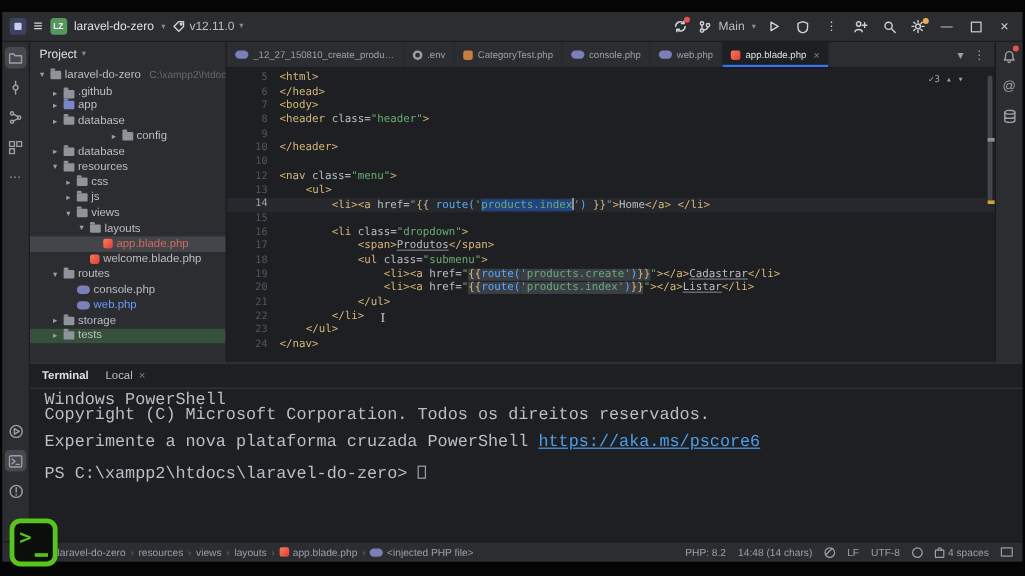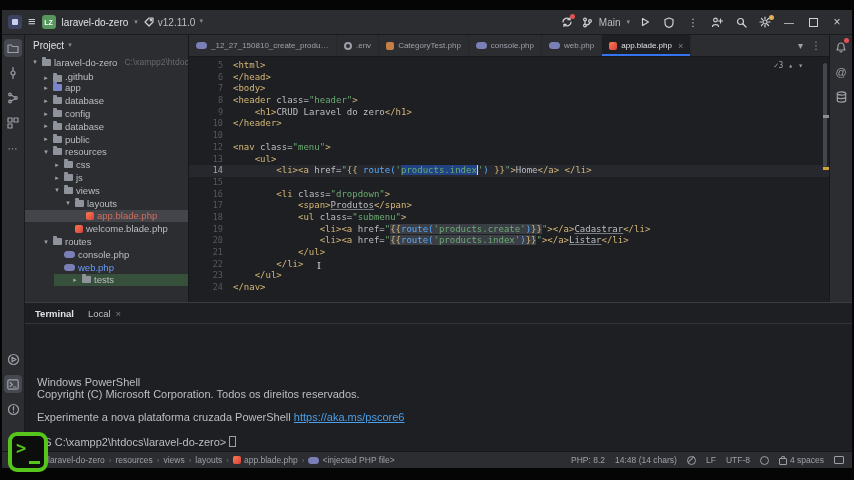--- a/index.html
+++ b/index.html
@@ -39,21 +39,21 @@
   #toprow{height:267px;display:flex;min-height:0;flex:0 0 auto;}
 
   
   #projectpanel{width:163px;background:#2b2d30;border-right:1px solid #17181b;display:flex;flex-direction:column;flex:0 0 auto;}
   #projheader{height:20px;display:flex;align-items:center;padding:0 8px;gap:4px;color:#dfe1e5;flex:0 0 auto;}
   #tree{flex:1;overflow:hidden;font-size:9.5px;padding-top:1px;}
   .trow{height:12.8px;display:flex;align-items:center;gap:3px;white-space:nowrap;color:#bcbec4;}
   .trow .arrow{width:8px;font-size:7px;color:#9da0a8;text-align:center;flex:0 0 auto;}
   .trow.sel{background:#43454a;}
   .trow.sel .lbl{color:#cf6e5f;}
-  .trow.green{background:rgba(73,140,80,.38);margin-left:29px;}
+  .trow.green{background:rgba(73,140,80,.38);}
   .trow.openfile .lbl{color:#6a9bfa;}
   .suffix{color:#66696f;font-size:8.5px;margin-left:4px;}
   .ic{display:inline-block;flex:0 0 auto;}
   .ic-folder{width:9px;height:7px;background:#8f939b;border-radius:1px;position:relative;}
   .ic-folder::before{content:"";position:absolute;top:-2px;left:0;width:4px;height:2px;background:#8f939b;border-radius:1px 1px 0 0;}
   .ic-folder.blue{background:#7a86c9;}
   .ic-folder.blue::before{background:#7a86c9;}
   .ic-blade{width:8px;height:8px;border-radius:2px;background:linear-gradient(135deg,#ff7a4d,#d44040);}
   .ic-php{width:11px;height:7px;border-radius:3.5px;background:#7a7fb8;}
   .ic-env{width:8px;height:8px;border-radius:50%;border:2px solid #9da0a8;box-sizing:border-box;}
@@ -95,22 +95,22 @@
   #rightbar{width:22px;background:#2b2d30;border-left:1px solid #17181b;display:flex;flex-direction:column;
     align-items:center;padding-top:3px;flex:0 0 auto;}
 
   
   #terminal{flex:1;display:flex;flex-direction:column;background:#1e1f22;border-top:1px solid #3a3d42;min-height:0;}
   #termheader{height:20px;display:flex;align-items:center;padding:0 10px;gap:14px;flex:0 0 auto;
     border-bottom:1px solid #33353a;}
   #termtitle{color:#dfe1e5;font-weight:bold;font-size:9.5px;}
   .termtab{display:flex;align-items:center;gap:5px;color:#bcbec4;font-size:9.5px;}
   .termtab .close{color:#7c8087;}
-  #termbody{flex:1;padding:5px 0 0 12px;font-family:Liberation Sans, sans-serif;
-    font-size:11px;line-height:11.8px;color:#bcbec4;white-space:pre;margin-top:48px;}
+  #termbody{flex:1;padding:5px 0 0 12px;font-family:Liberation Mono, monospace;
+    font-size:14px;line-height:11.8px;color:#bcbec4;white-space:pre;}
   .tlink{color:#4d9fea;text-decoration:underline;}
   .tcursor{display:inline-block;width:5px;height:9px;border:1px solid #9da0a8;vertical-align:-1px;}
 
   
   #statusbar{height:16px;background:#2b2d30;border-top:1px solid #17181b;display:flex;align-items:center;
     font-size:8.5px;color:#9da0a8;padding:0 8px 0 46px;flex:0 0 auto;}
   #crumbs{display:flex;align-items:center;gap:4px;overflow:hidden;white-space:nowrap;}
   .crumb{display:flex;align-items:center;gap:3px;}
   .crumb-sep{color:#6b6f75;font-size:8px;}
   #statusright{margin-left:auto;display:flex;align-items:center;gap:10px;}
@@ -285,34 +285,29 @@
                 <div class="trow" style="padding-left: 17px;">
                   <span class="arrow">▸</span>
                   <span class="ic ic-folder blue"></span>
                   <span class="lbl">app</span>
                 </div>
                 <div class="trow" style="padding-left: 17px;">
                   <span class="arrow">▸</span>
                   <span class="ic ic-folder"></span>
                   <span class="lbl">database</span>
                 </div>
+                <div class="trow" style="padding-left: 17px; justify-content: center;">
+                  <span class="arrow">▸</span>
+                  <span class="ic ic-folder"></span>
+                  <span class="lbl">config</span>
+                </div>
                 <div class="trow" style="padding-left: 17px;">
                   <span class="arrow">▸</span>
                   <span class="ic ic-folder"></span>
-                  <span class="lbl">config</span>
-                </div>
-                <div class="trow" style="padding-left: 17px;">
-                  <span class="arrow">▸</span>
-                  <span class="ic ic-folder"></span>
                   <span class="lbl">database</span>
-                </div>
-                <div class="trow" style="padding-left: 17px;">
-                  <span class="arrow">▸</span>
-                  <span class="ic ic-folder"></span>
-                  <span class="lbl">public</span>
                 </div>
                 <div class="trow" style="padding-left: 17px;">
                   <span class="arrow">▾</span>
                   <span class="ic ic-folder"></span>
                   <span class="lbl">resources</span>
                 </div>
                 <div class="trow" style="padding-left: 28px;">
                   <span class="arrow">▸</span>
                   <span class="ic ic-folder"></span>
                   <span class="lbl">css</span>
@@ -349,20 +344,25 @@
                 </div>
                 <div class="trow" style="padding-left: 28px;">
                   <span class="arrow"></span>
                   <span class="ic ic-php"></span>
                   <span class="lbl">console.php</span>
                 </div>
                 <div class="trow openfile" style="padding-left: 28px;">
                   <span class="arrow"></span>
                   <span class="ic ic-php"></span>
                   <span class="lbl">web.php</span>
+                </div>
+                <div class="trow" style="padding-left: 17px;">
+                  <span class="arrow">▸</span>
+                  <span class="ic ic-folder"></span>
+                  <span class="lbl">storage</span>
                 </div>
                 <div class="trow green" style="padding-left: 17px;">
                   <span class="arrow">▸</span>
                   <span class="ic ic-folder"></span>
                   <span class="lbl">tests</span>
                 </div>
               </div>
         </div>
 
         <div id="editorcol">
@@ -398,21 +398,21 @@
               <span>▾</span>
               <span>⋮</span>
             </div>
           </div>
           <div id="codearea">
             <div id="code">
                   <div class="code-line"><span class="gutter">5</span><span class="code-body"><span class="c-tag">&lt;html&gt;</span></span></div>
                   <div class="code-line"><span class="gutter">6</span><span class="code-body"><span class="c-tag">&lt;/head&gt;</span></span></div>
                   <div class="code-line"><span class="gutter">7</span><span class="code-body"><span class="c-tag">&lt;body&gt;</span></span></div>
                   <div class="code-line"><span class="gutter">8</span><span class="code-body"><span class="c-tag">&lt;header </span><span class="c-attr">class=</span><span class="c-str">"header"</span><span class="c-tag">&gt;</span></span></div>
-                  <div class="code-line"><span class="gutter">9</span><span class="code-body"><span class="c-txt">    </span><span class="c-tag">&lt;h1&gt;</span><span class="c-txt">CRUD Laravel do zero</span><span class="c-tag">&lt;/h1&gt;</span></span></div>
+                  <div class="code-line"><span class="gutter">9</span></div>
                   <div class="code-line"><span class="gutter">10</span><span class="code-body"><span class="c-tag">&lt;/header&gt;</span></span></div>
                   <div class="code-line"><span class="gutter">10</span><span class="code-body"></span></div>
                   <div class="code-line"><span class="gutter">12</span><span class="code-body"><span class="c-tag">&lt;nav </span><span class="c-attr">class=</span><span class="c-str">"menu"</span><span class="c-tag">&gt;</span></span></div>
                   <div class="code-line"><span class="gutter">13</span><span class="code-body"><span class="c-txt">    </span><span class="c-tag">&lt;ul&gt;</span></span></div>
                   <div class="code-line current"><span class="gutter">14</span><span class="code-body"><span class="c-txt">        </span><span class="c-tag">&lt;li&gt;&lt;a </span><span class="c-attr">href=</span><span class="c-str">"</span><span class="c-blade">{{ </span><span class="c-fn">route(</span><span class="c-str">'</span><span class="c-str sel">products.index</span><span class="caret"></span><span class="c-str">'</span><span class="c-fn">)</span><span class="c-blade"> }}</span><span class="c-str">"</span><span class="c-tag">&gt;</span><span class="c-txt">Home</span><span class="c-tag">&lt;/a&gt; &lt;/li&gt;</span></span></div>
                   <div class="code-line"><span class="gutter">15</span><span class="code-body"></span></div>
                   <div class="code-line"><span class="gutter">16</span><span class="code-body"><span class="c-txt">        </span><span class="c-tag">&lt;li </span><span class="c-attr">class=</span><span class="c-str">"dropdown"</span><span class="c-tag">&gt;</span></span></div>
                   <div class="code-line"><span class="gutter">17</span><span class="code-body"><span class="c-txt">            </span><span class="c-tag">&lt;span&gt;</span><span class="c-und">Produtos</span><span class="c-tag">&lt;/span&gt;</span></span></div>
                   <div class="code-line"><span class="gutter">18</span><span class="code-body"><span class="c-txt">            </span><span class="c-tag">&lt;ul </span><span class="c-attr">class=</span><span class="c-str">"submenu"</span><span class="c-tag">&gt;</span></span></div>
                   <div class="code-line"><span class="gutter">19</span><span class="code-body"><span class="c-txt">                </span><span class="c-tag">&lt;li&gt;&lt;a </span><span class="c-attr">href=</span><span class="c-str">"</span><span class="c-blade hl">{{</span><span class="c-fn hl">route(</span><span class="c-str hl">'products.create'</span><span class="c-fn hl">)</span><span class="c-blade hl">}}</span><span class="c-str">"</span><span class="c-tag">&gt;&lt;/a&gt;</span><span class="c-und">Cadastrar</span><span class="c-tag">&lt;/li&gt;</span></span></div>

